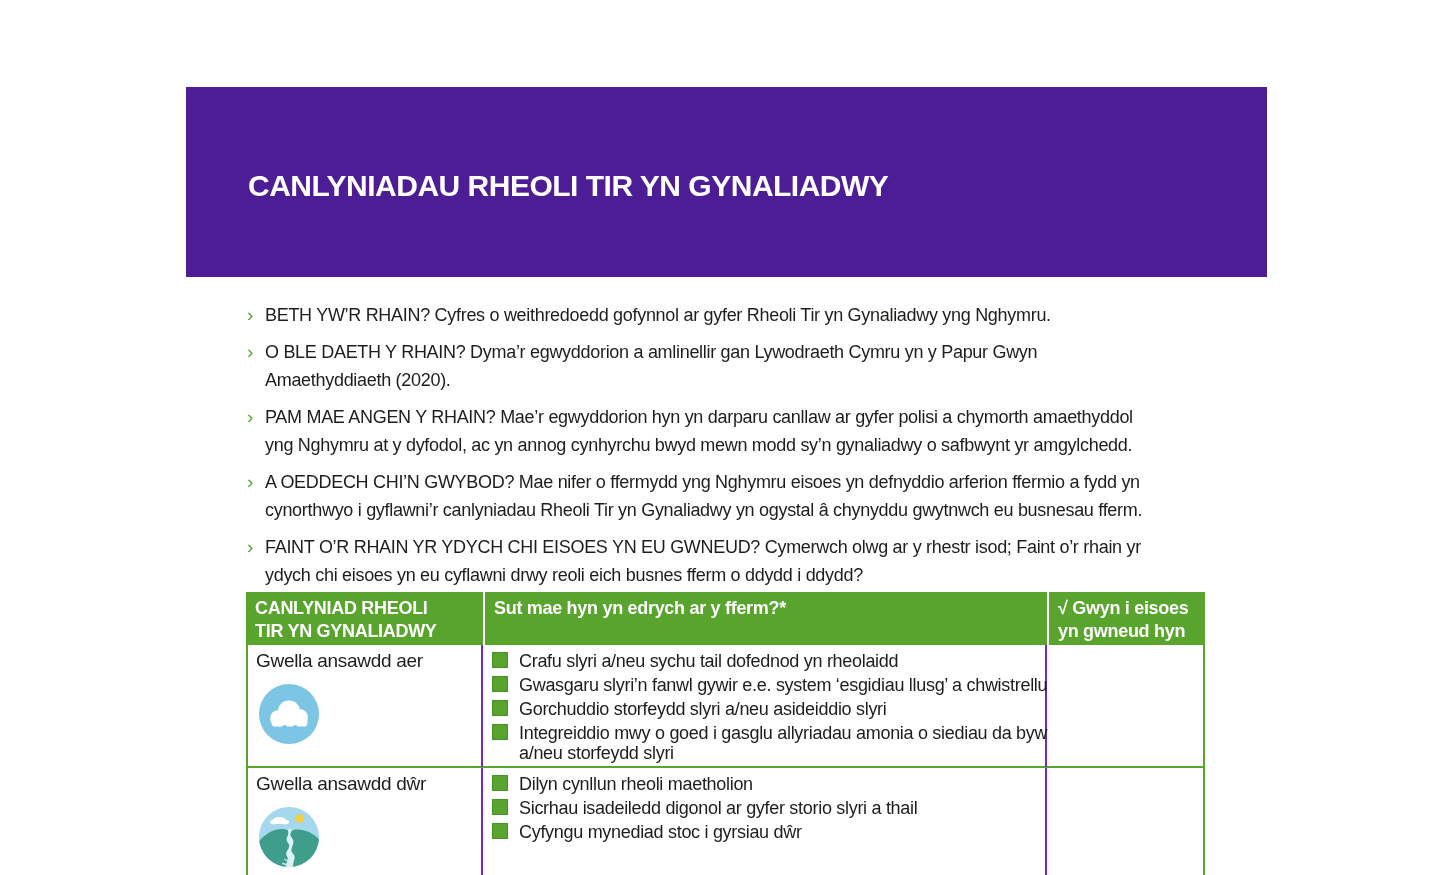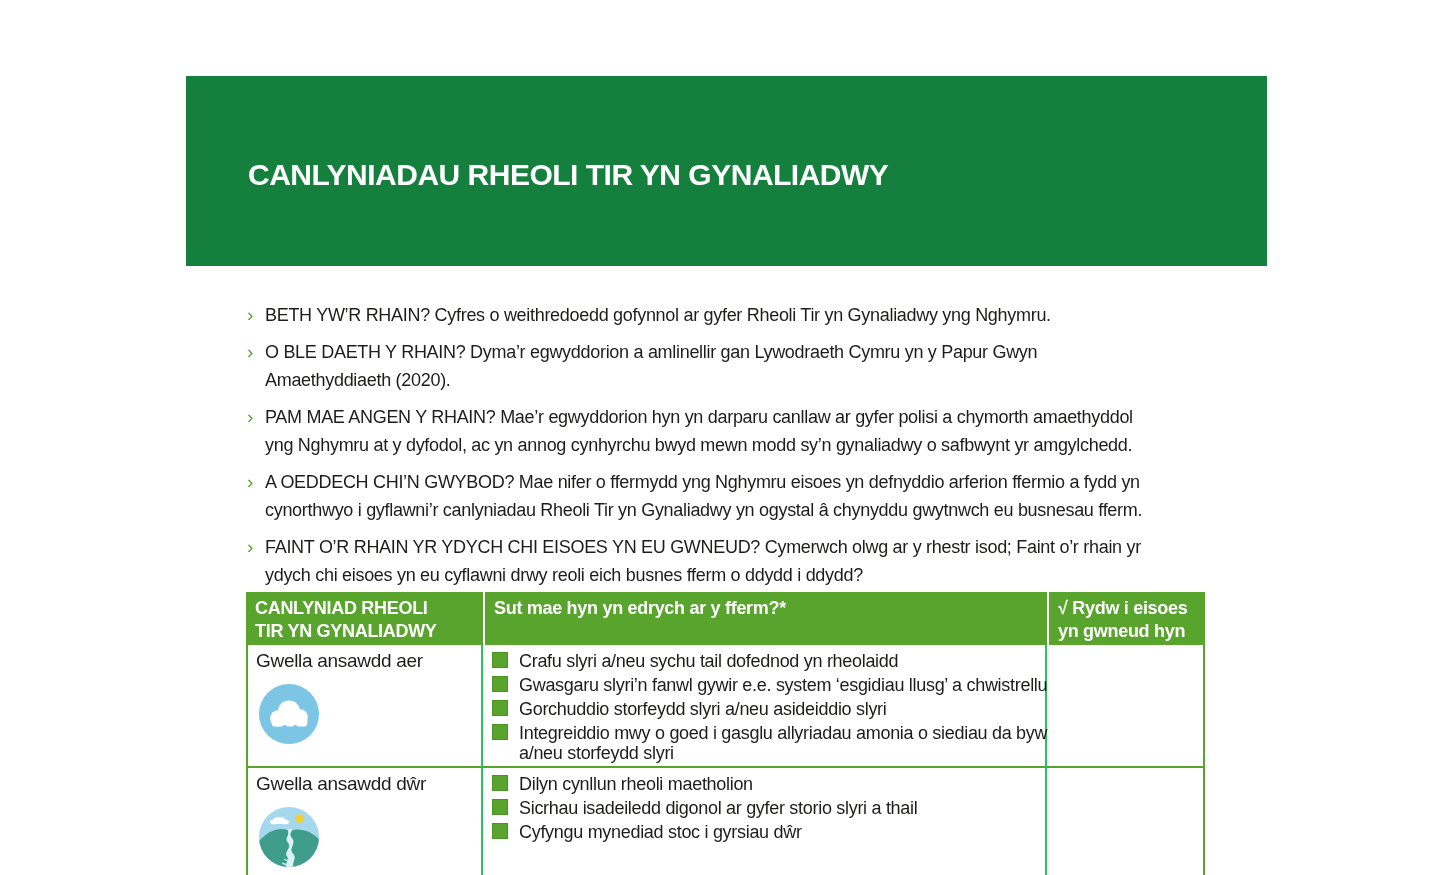--- a/index.html
+++ b/index.html
@@ -8,23 +8,23 @@
     background: #ffffff;
     overflow: hidden;
     position: relative;
     font-family: "Liberation Sans", sans-serif;
     color: #1d1d1b;
   }
   .page { position: absolute; inset: 0; }
 
   
   .banner {
-    position: absolute; left: 186px; top: 76px;
+    position: absolute; left: 186px; top: 87px;
     width: 1081px; height: 190px;
-    background: #15803d;
+    background: #4c1d95;
   }
   .banner h1 {
     position: absolute; left: 62px; top: 84px;
     margin: 0;
     font-size: 30px; line-height: 30px;
     font-weight: bold; letter-spacing: -0.5px;
     color: #ffffff;
     white-space: nowrap;
   }
 
@@ -73,21 +73,21 @@
   .trow {
     display: grid;
     grid-template-columns: 235px 564px 156px;
     border-left: 2px solid #58a42d;
     border-right: 2px solid #58a42d;
     box-sizing: border-box;
   }
   .trow.r1 { height: 123px; border-bottom: 2px solid #58a42d; }
   .trow.r2 { height: 160px; }
   .trow .cell { box-sizing: border-box; }
-  .trow .cell.c1, .trow .cell.c2 { border-right: 2px solid #22c55e; }
+  .trow .cell.c1, .trow .cell.c2 { border-right: 2px solid #6d28d9; }
 
   .cell.c1 { padding: 3px 6px 0 8px; }
   .outcome { font-size: 19px; line-height: 26px; letter-spacing: -0.3px; }
   .rowicon { display: block; margin: 9px 0 0 2px; width: 62px; height: 62px; }
 
   .cell.c2 { padding: 6px 0 0 9px; overflow: visible; }
   .items {
     margin: 0; padding: 0; list-style: none;
     width: 585px;            
     position: relative; z-index: 2;
@@ -138,21 +138,21 @@
       <span class="chev">›</span>
       <span>FAINT O’R RHAIN YR YDYCH CHI EISOES YN EU GWNEUD? Cymerwch olwg ar y rhestr isod; Faint o’r rhain yr ydych chi eisoes yn eu cyflawni drwy reoli eich busnes fferm o ddydd i ddydd?</span>
     </li>
   </ul>
 
   <section class="smltable">
 
     <div class="thead">
       <div class="hcell c1">CANLYNIAD RHEOLI TIR YN GYNALIADWY</div>
       <div class="hcell c2">Sut mae hyn yn edrych ar y fferm?*</div>
-      <div class="hcell c3">√ Rydw i eisoes yn gwneud hyn</div>
+      <div class="hcell c3">√ Gwyn i eisoes yn gwneud hyn</div>
     </div>
 
     <div class="trow r1">
       <div class="cell c1">
         <div class="outcome">Gwella ansawdd aer</div>
         <span>
           <svg class="rowicon" viewBox="0 0 64 64" aria-hidden="true">
             <circle cx="32" cy="32" r="31" fill="#7cc5e5"></circle>
             <g fill="#ffffff">
               <circle cx="21" cy="36.5" r="8.5"></circle>

